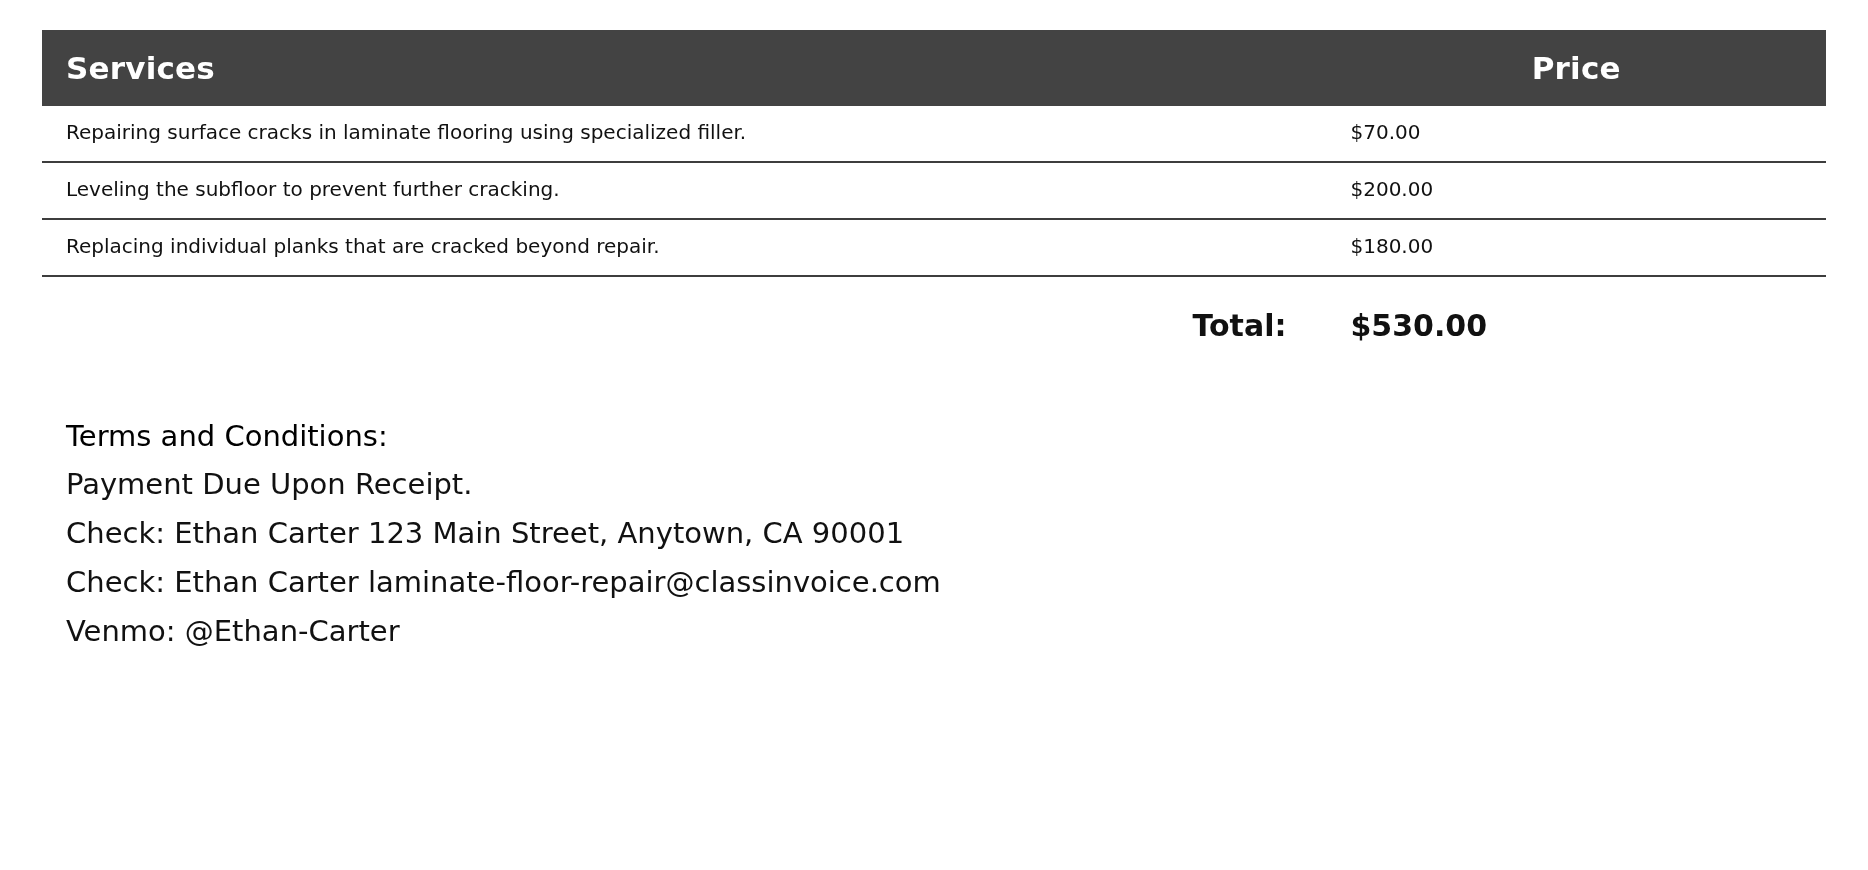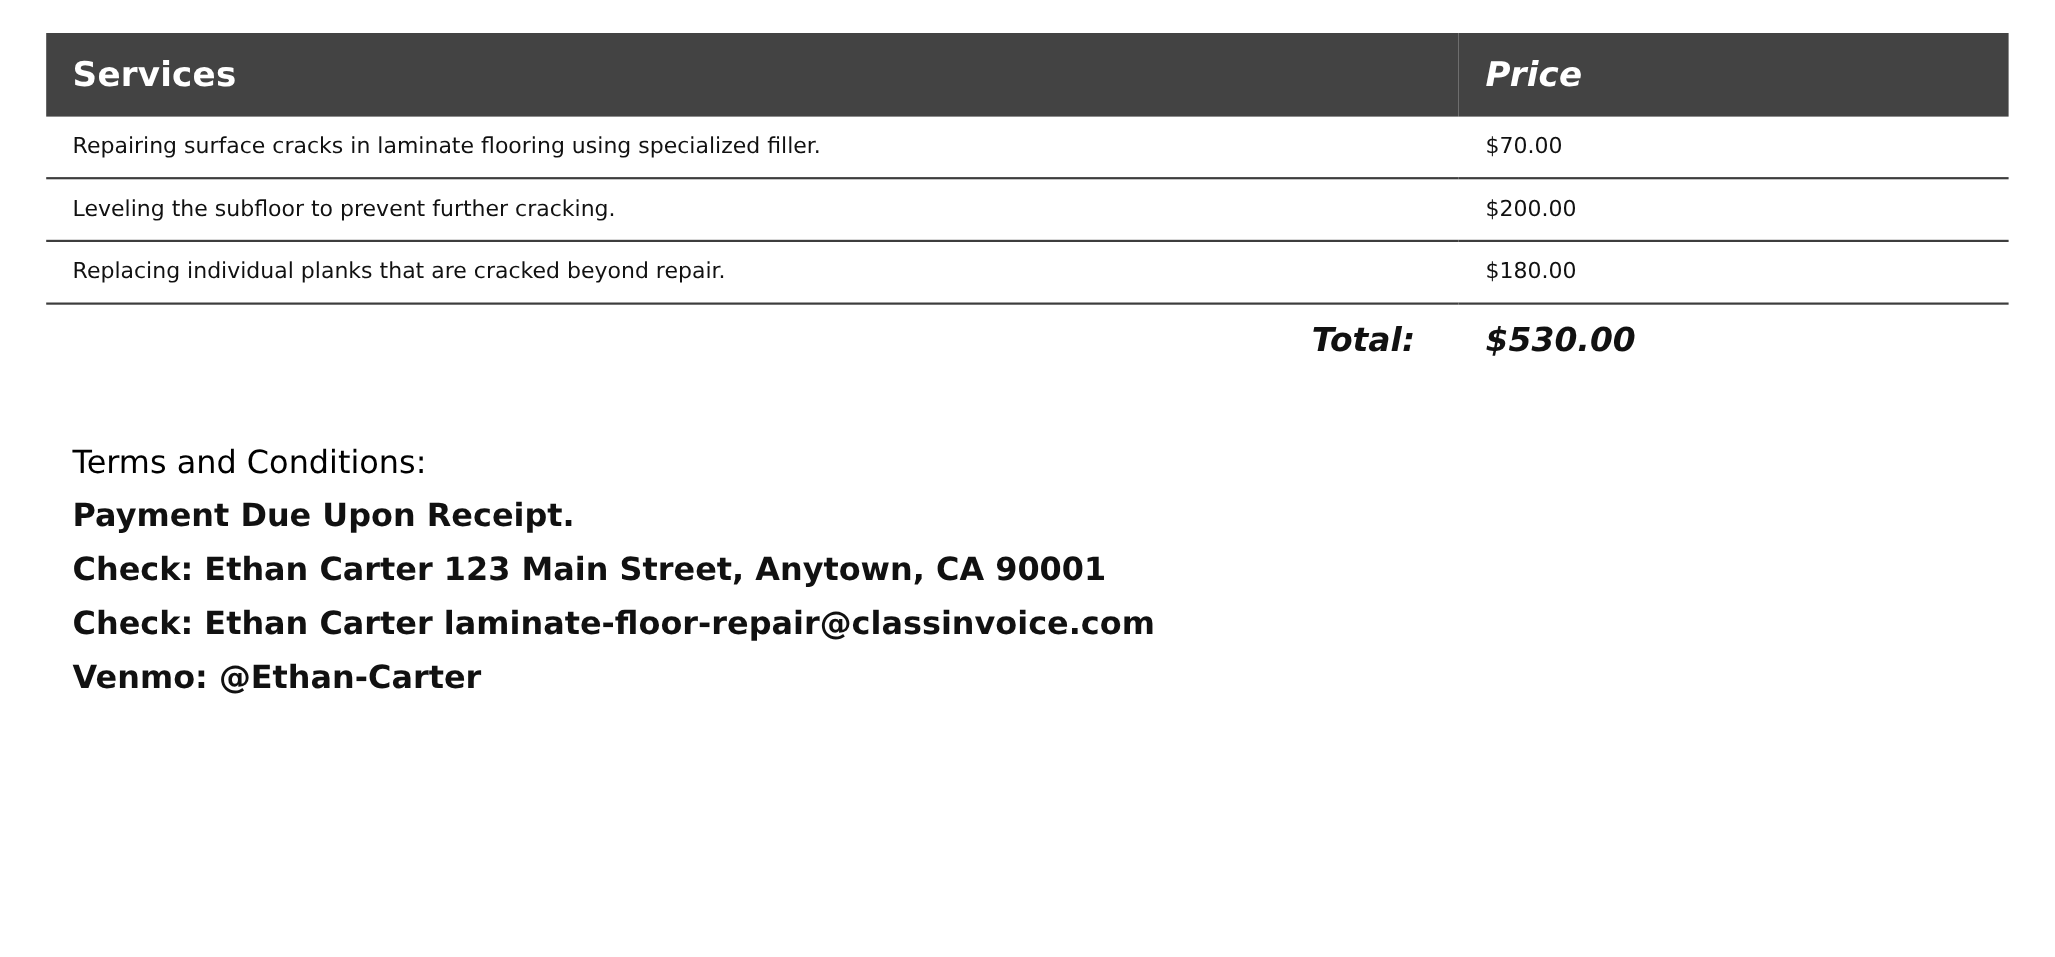--- a/index.html
+++ b/index.html
@@ -33,44 +33,42 @@
   .services-table thead th {
     background: #434343;
     color: #ffffff;
     font-size: 31px;
     font-weight: bold;
     padding: 20px 24px;
     text-align: left;
     letter-spacing: 0.2px;
   }
   .services-table thead th.price-col {
-    text-align: left;
-    font-style: italic;
+    text-align: center;
   }
 
   .services-table tbody td {
     font-size: 20px;
     font-weight: normal;
     color: #111111;
     padding: 15px 24px 17px 24px;
     border-bottom: 2px solid #3d3d3d;
     vertical-align: middle;
     line-height: 1.15;
   }
   .services-table tbody td.price-cell {
     text-align: left;
     white-space: nowrap;
   }
 
   .services-table tbody tr.total-row td {
     border-bottom: none;
     font-weight: bold;
     font-size: 30px;
-    padding-top: 16px;
-    font-style: italic;
+    padding-top: 32px;
   }
   .services-table tbody tr.total-row td.total-label {
     text-align: right;
     padding-right: 40px;
   }
 
   
   .terms-block {
     margin-top: 58px;
     padding-left: 24px;
@@ -78,21 +76,21 @@
   .terms-heading {
     font-size: 29px;
     color: #000000;
     margin: 0 0 12px 0;
     font-weight: normal;
   }
   .terms-line {
     font-size: 29px;
     color: #111111;
     margin: 13px 0 12px 0;
-    font-weight: bold;
+    font-weight: normal;
     line-height: 1.25;
   }
 </style>
 </head>
 <body>
 
 <div class="page">
 
   <table class="services-table">
     <colgroup>

